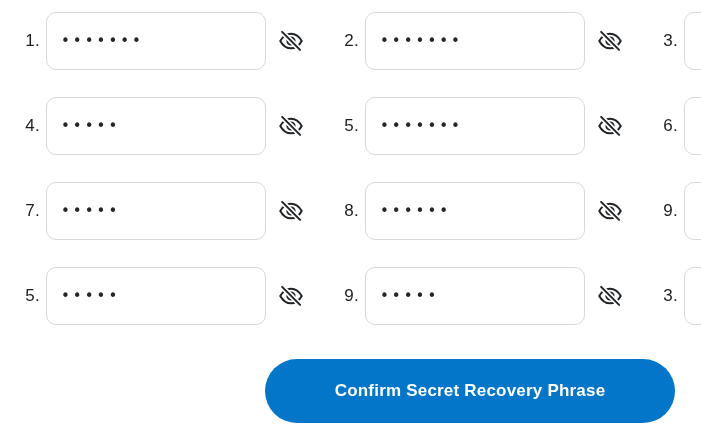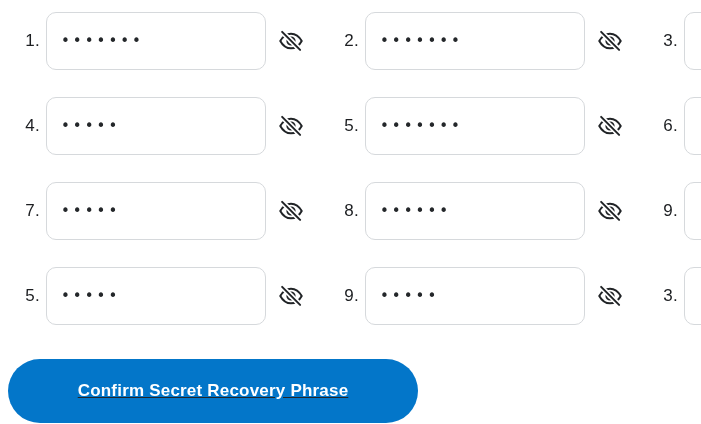--- a/index.html
+++ b/index.html
@@ -40,23 +40,22 @@
     outline:none;
   }
   .eye-btn{
     flex:0 0 28px;width:28px;height:28px;
     margin-left:11px;
     background:none;border:none;padding:0;cursor:pointer;
     color:#202326;display:flex;align-items:center;justify-content:center;
   }
   .eye-btn svg{display:block;}
   .btn-row{
-    display:flex;justify-content:flex-start;
+    display:flex;justify-content:flex-end;
     margin-top:34px;
-    text-decoration:underline;
   }
   .confirm-btn{
     width:410px;height:64px;
     border:none;border-radius:32px;
     background:var(--accent);
     color:#fff;font-family:"Liberation Sans","DejaVu Sans",sans-serif;
     font-size:17px;font-weight:700;letter-spacing:0.2px;
     cursor:pointer;
   }
 </style>

